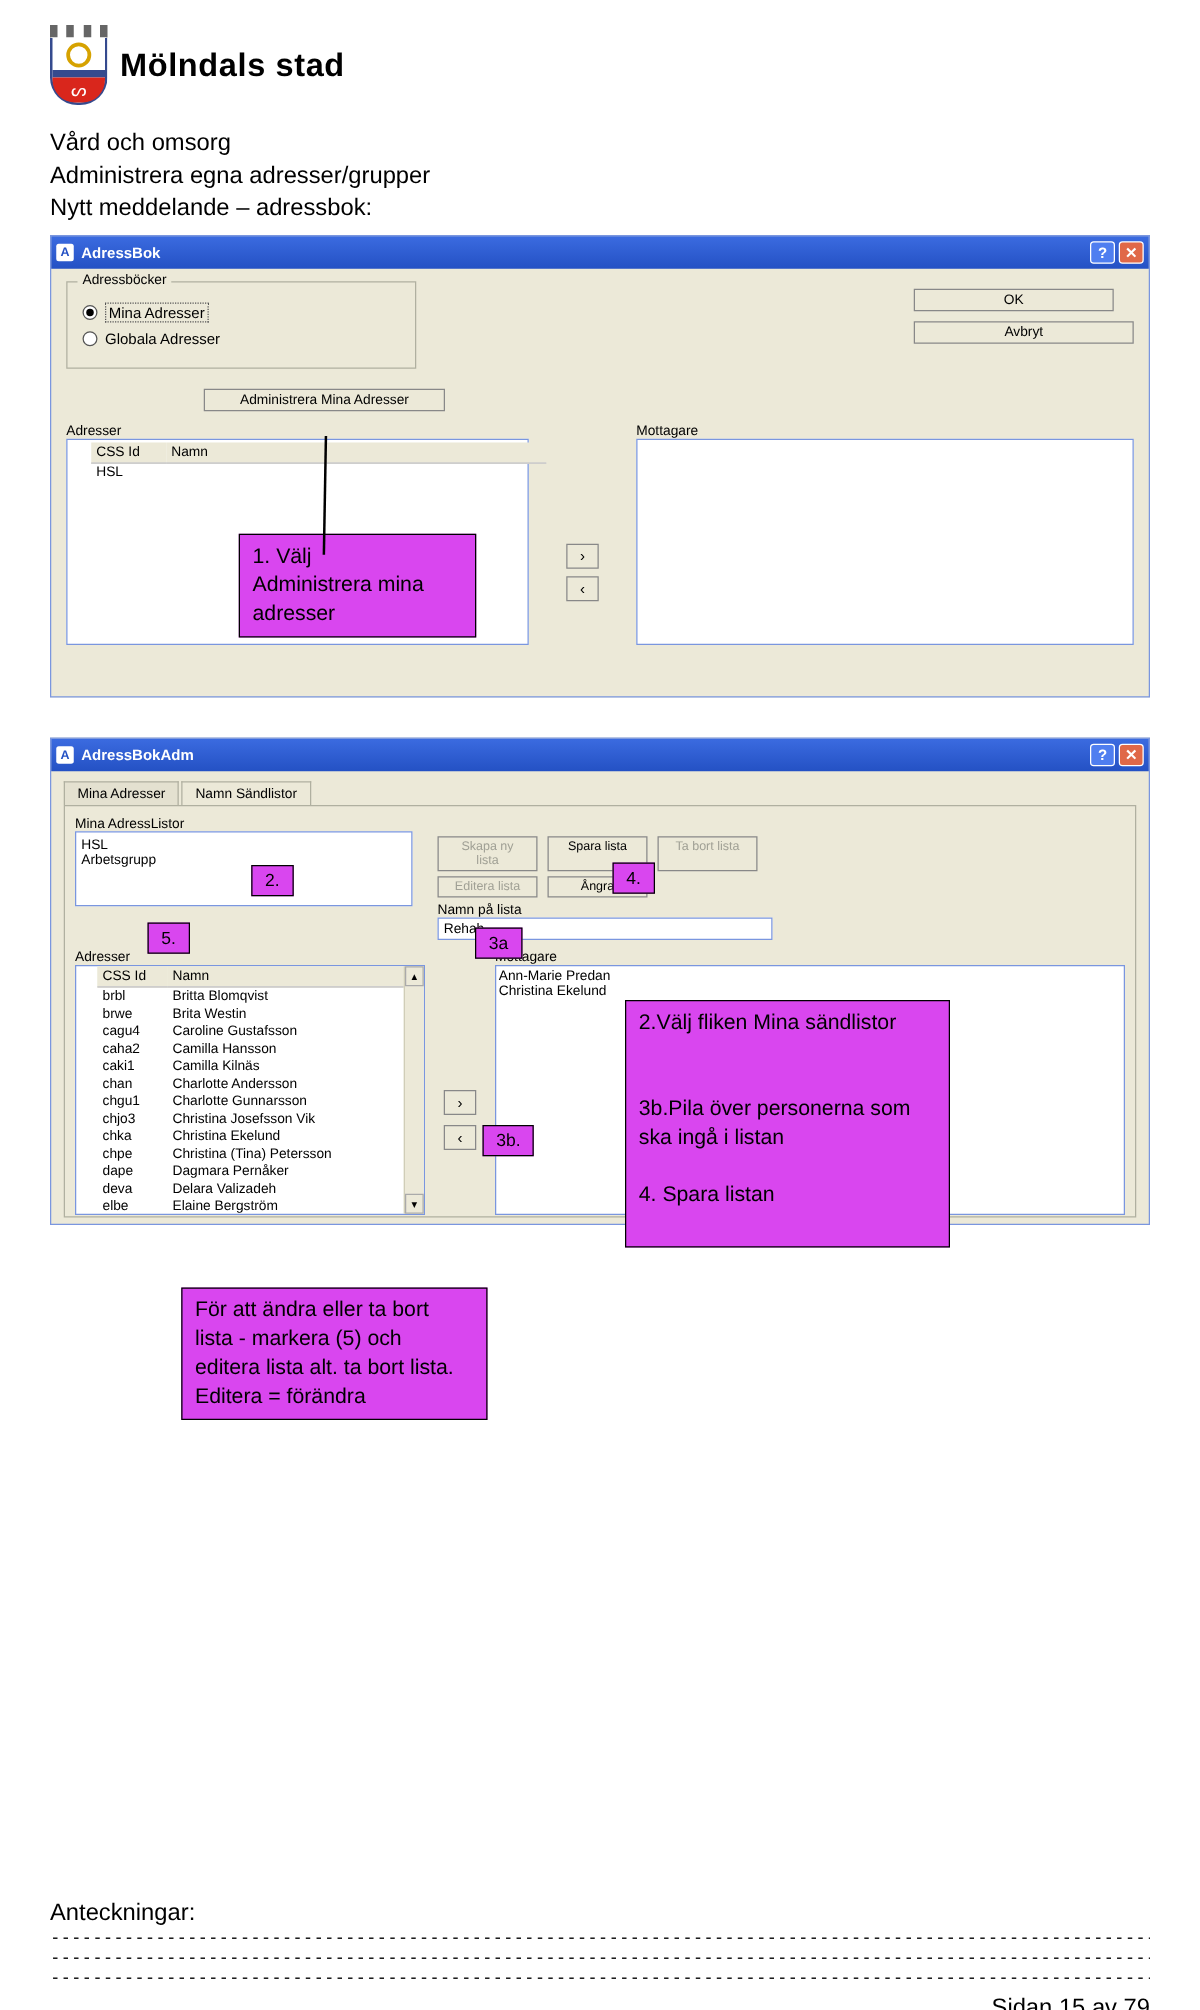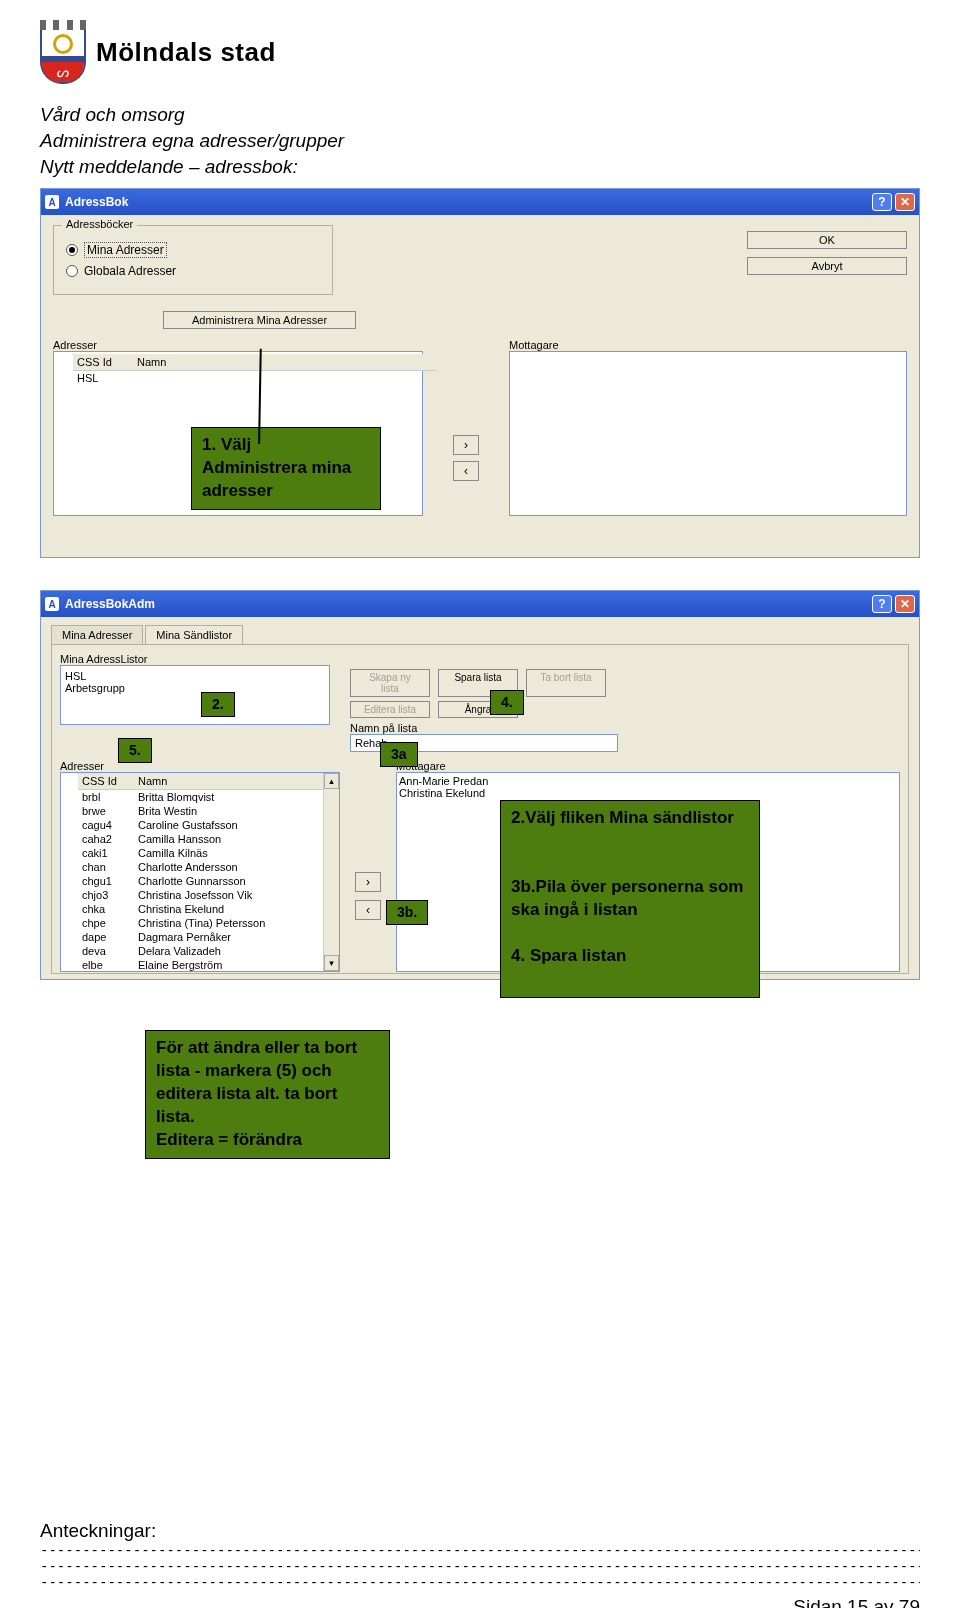--- a/index.html
+++ b/index.html
@@ -8,21 +8,21 @@
   .header { display: flex; align-items: center; gap: 10px; margin-bottom: 20px; }
   .coat { width: 46px; height: 64px; display: flex; flex-direction: column; }
   .coat-top { height: 10px; display: flex; justify-content: space-between; }
   .tower { width: 6px; height: 10px; background: #666; }
   .coat-mid { flex: 1; background: #fff; border: 2px solid #354a8e; border-top: none; position: relative; border-radius: 0 0 22px 22px; display:flex; flex-direction:column; align-items:center; }
   .coat-circle { width:20px; height:20px; border:3px solid #d6a200; border-radius:50%; margin-top:4px; }
   .coat-band { width:100%; height:6px; background:#354a8e; margin-top:2px; }
   .coat-bottom { flex:1; background:#d9261c; width:100%; border-radius:0 0 18px 18px; display:flex; align-items:center; justify-content:center; }
   .snake { font-size:14px; color:#fff; }
   .org { font-size: 26px; font-weight: bold; letter-spacing: 0.5px; color:#000; }
-  .intro p { margin: 4px 0; font-size: 19px; font-style: italic; }
+  .intro p { margin: 4px 0; font-size: 19px; }
   .win { border: 1px solid #7a96df; background: #ece9d8; margin-top: 10px; font-size: 12px; position: relative; }
   .titlebar { height: 26px; background: linear-gradient(#3b6be0,#2451c4); display: flex; align-items: center; justify-content: space-between; padding: 0 4px; color:#fff; font-weight:bold; }
   .titlebar .left { display:flex; align-items:center; gap:6px; }
   .ticon { width:14px; height:14px; background:#fff; color:#2451c4; display:flex; align-items:center; justify-content:center; font-size:10px; font-weight:bold; border-radius:2px; }
   .tbtns { display:flex; gap:3px; }
   .tbtn { width:20px; height:18px; border:1px solid #fff; border-radius:3px; display:flex; align-items:center; justify-content:center; font-size:12px; font-weight:bold; }
   .tbtn.help { background:#4f7ef0; color:#fff; }
   .tbtn.close { background:#e06848; color:#fff; }
   .winbody { padding: 10px 12px 18px 12px; position:relative; }
   .fieldset { border:1px solid #b0b0a0; padding: 10px 12px; margin-bottom: 10px; position: relative; }
@@ -37,21 +37,21 @@
   .top-row .right-btns { display:flex; flex-direction:column; gap:8px; margin-top:6px; }
   .label-sm { font-size:11px; }
   .dual-cols { display:flex; gap:30px; }
   .listbox { border:1px solid #7a96df; background:#fff; min-height:160px; padding:2px; font-size:11px; }
   .listbox th { text-align:left; font-weight:normal; padding:2px 4px; }
   .listbox td { padding:1px 4px; }
   .listbox table { border-collapse:collapse; width:100%;margin-left:17px; }
   .listbox thead tr { background:#ece9d8; }
   .arrows { display:flex; flex-direction:column; gap:6px; justify-content:center; }
   .arrow-btn { width:26px; height:20px; border:1px solid #888; background:#ece9d8; display:flex; align-items:center; justify-content:center; font-size:12px; }
-  .callout { position:absolute; background:#4d7c0f; border:1.5px solid #000; padding:6px 10px; font-size:17px; line-height:1.35;font-weight:bold; }
+  .callout { position:absolute; background:#d946ef; border:1.5px solid #000; padding:6px 10px; font-size:17px; line-height:1.35; }
   .callout.small { font-size:14px; padding:2px 10px; }
   .callout-line { position:absolute; height:1.5px; background:#000; transform-origin:left center; }
   .notes-block { margin-top: 40px; font-size: 19px; }
   .dash-line { font-family: monospace; font-size:14px; letter-spacing:0; white-space:nowrap; overflow:hidden; }
   .footer { text-align:right; font-size:19px; margin-top:6px; }
   .win2-body { padding:8px 10px 18px 10px; position:relative; }
   .tabs { display:flex; }
   .tab { border:1px solid #b0b0a0; border-bottom:none; padding:3px 10px; font-size:11px; background:#ece9d8; margin-right:2px; }
   .tab.inactive { background:#e4e1d0; }
   .below-tabs { border:1px solid #b0b0a0; padding:8px; }
@@ -115,21 +115,21 @@
             <span style="border:1px dotted #555; padding:0 2px;">Mina Adresser</span>
           </div>
           <div class="radio-row">
             <div class="radio"></div>
             <span>Globala Adresser</span>
           </div>
         </div>
         <div style="flex:1;"></div>
         <div class="right-btns">
           <div class="btn" style="width:160px;">OK</div>
-          <div class="btn" style="width:160px;">Avbryt</div>
+          <div class="btn" style="width:176px;">Avbryt</div>
         </div>
       </div>
       <div style="margin:6px 0 10px 110px;">
         <div class="btn">Administrera Mina Adresser</div>
       </div>
       <div class="dual-cols">
         <div style="width:370px;">
           <div class="label-sm">Adresser</div>
           <div class="listbox" style="height:165px;">
             <table>
@@ -178,21 +178,21 @@
         <span>AdressBokAdm</span>
       </div>
       <div class="tbtns">
         <div class="tbtn help">?</div>
         <div class="tbtn close">✕</div>
       </div>
     </div>
     <div class="win2-body">
       <div class="tabs">
         <div class="tab inactive">Mina Adresser</div>
-        <div class="tab">Mina Sändlistor</div>
+        <div class="tab">Namn Sändlistor</div>
       </div>
       <div class="below-tabs" style="height:330px; position:relative;">
         <div class="label-sm">Mina AdressListor</div>
         <div style="display:flex; gap:20px;">
           <div class="mini-list" style="width:270px; height:52px;">
             <div>HSL</div>
             <div>Arbetsgrupp</div>
           </div>
           <div>
             <div class="btn-row">

